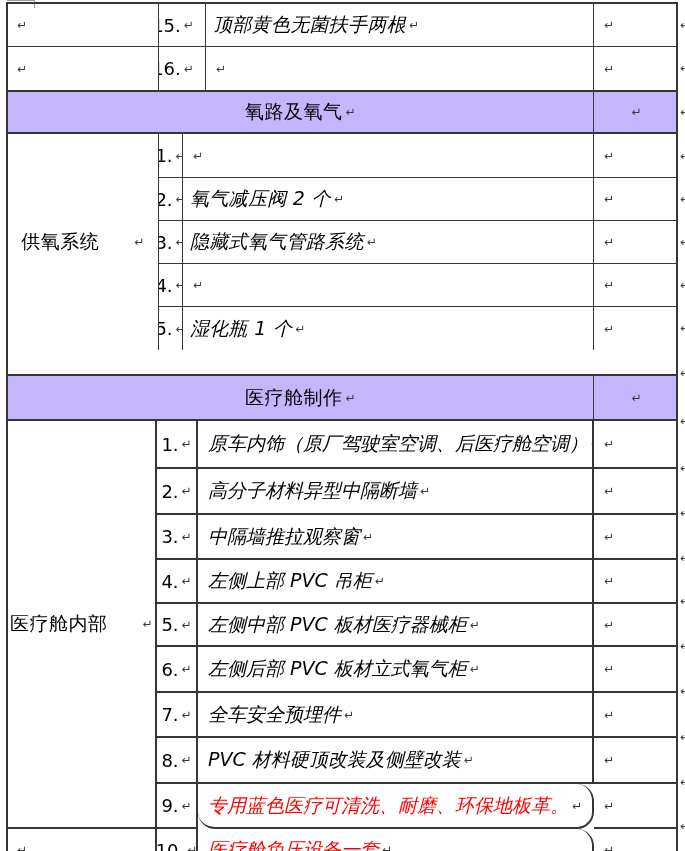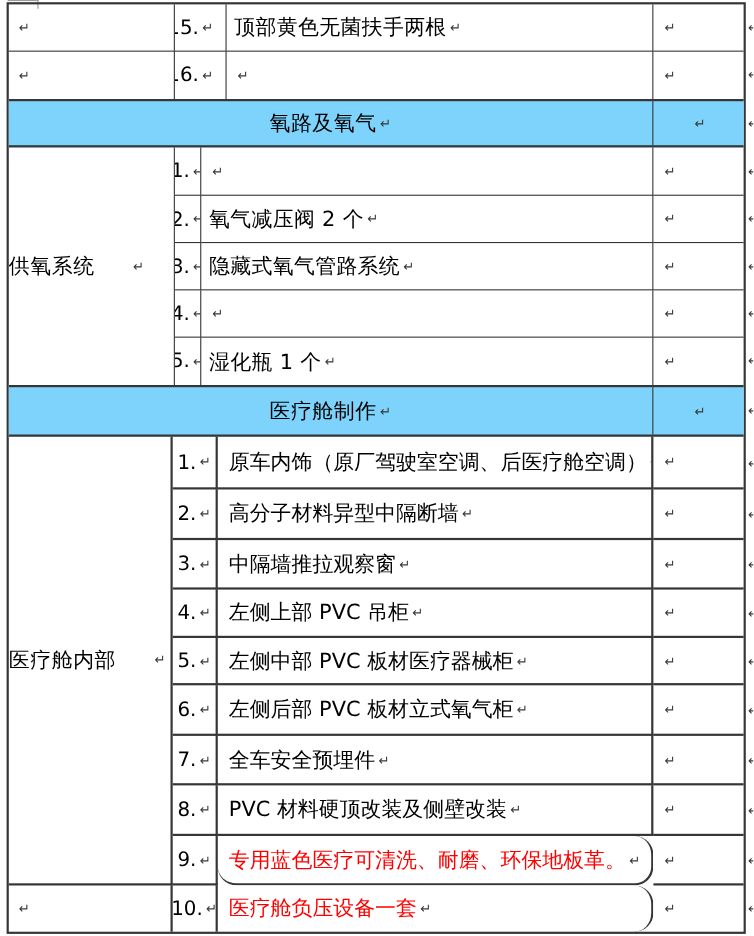--- a/index.html
+++ b/index.html
@@ -8,33 +8,33 @@
   
   .frag{position:absolute;left:7px;top:0;width:27px;height:7px;
         border-top:1px solid #9a9a9a;border-right:1px solid #9a9a9a;}
   .tbl{position:absolute;left:6px;top:2px;width:672px;box-sizing:border-box;
        border:2px solid #363636;}
   .seg{display:grid;}
   .segA{grid-template-columns:151px 47px 388px 82px;grid-template-rows:43px 43px;}
   .segB{grid-template-columns:151px 24px 411px 82px;grid-template-rows:44px 43px 43px 43px 43px;}
   .segC{grid-template-columns:149px 41px 396px 82px;
         grid-template-rows:48px 46px 45px 44px 43px 46px 45px 46px 45px 42px;}
-  .gray{display:grid;grid-template-columns:586px 82px;background:#7dd3fc;box-sizing:border-box;
+  .gray{display:grid;grid-template-columns:586px 82px;background:#c4b5fd;box-sizing:border-box;
         border-top:2px solid #363636;border-bottom:2px solid #363636;height:44px;}
-  .gray.g2{height:47px;}
+  .gray.g2{height:47px;margin-top:24px;}
   .cell{display:flex;align-items:center;box-sizing:border-box;overflow:hidden;
         border-right:1px solid #363636;border-bottom:1px solid #363636;white-space:nowrap;}
   .segC .cell{border-right-width:2px;border-bottom-width:2px;}
   .nb{border-bottom:none !important;}
   .nr{border-right:none !important;}
-  .desc{padding-left:7px;font-size:19px;letter-spacing:0.3px;}
+  .desc{padding-left:7px;font-size:19px;letter-spacing:0.3px;font-style:italic;}
   .segC .desc{padding-left:10px;letter-spacing:0;}
   .num{justify-content:center;font-size:18px;}
   .segA .num{padding-right:18px;}
-  .cat{font-size:19px;letter-spacing:0.5px;gap:32px;}
+  .cat{justify-content:center;font-size:19px;letter-spacing:0.5px;gap:32px;}
   .catempty{padding-left:6px;}
   .val{padding-left:7px;}
   .gray .val{justify-content:center;padding-left:0;}
   .title{justify-content:center;font-size:19px;letter-spacing:0.5px;border-right:1px solid #363636;}
   .red{color:#FF0000;border-radius:17px;}
   .pmark{font-size:12px;color:#3a3a3a;margin-left:3px;line-height:1;flex:0 0 auto;}
   .rowend{position:absolute;left:677px;font-size:12px;color:#3a3a3a;line-height:14px;}
 </style>
 </head>
 <body>

